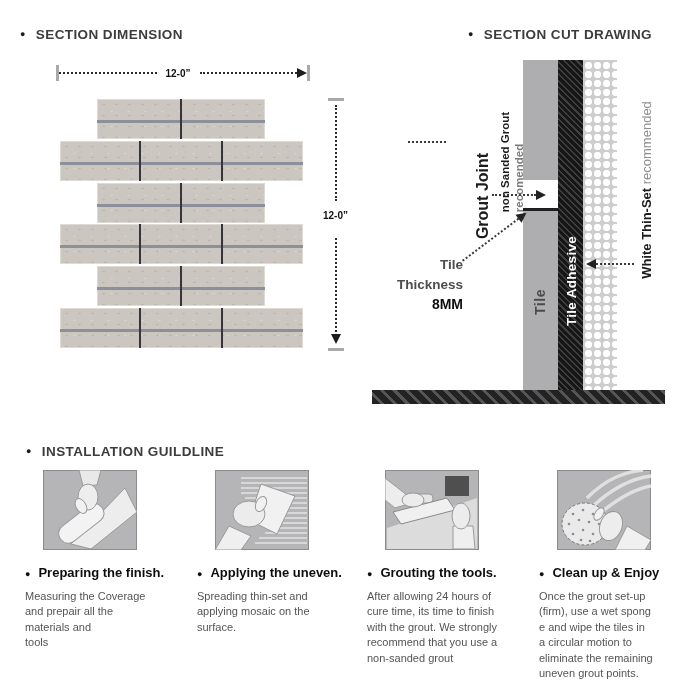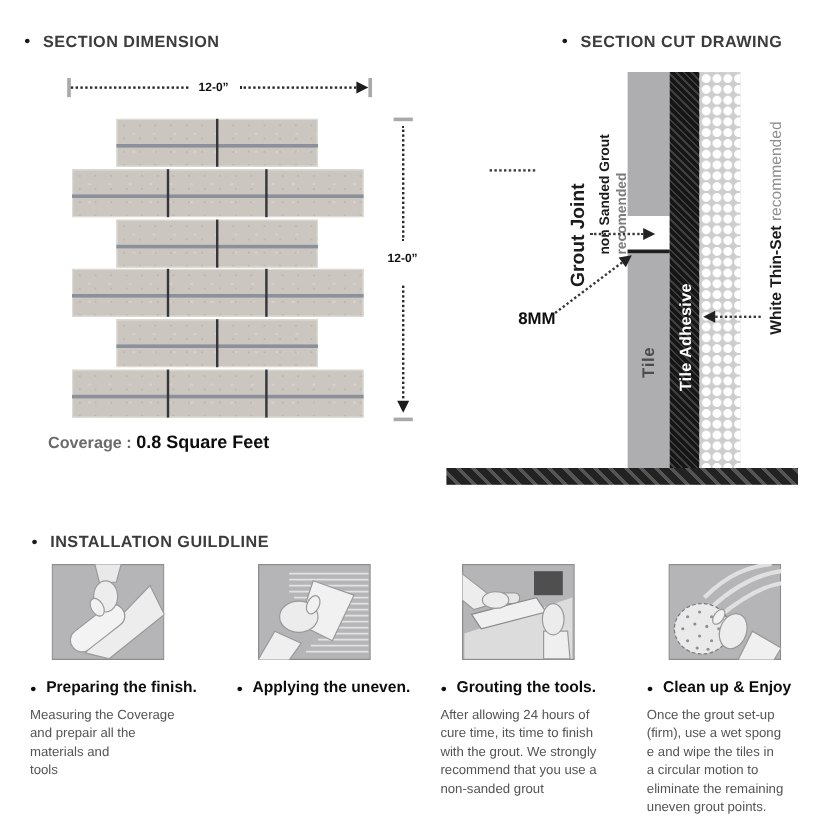--- a/index.html
+++ b/index.html
@@ -148,24 +148,20 @@
 
   <div class="vdim">
     <span class="tick-h" style="top:0;"></span>
     <span class="seg" style="top:7px; height:96px;"></span>
     <span class="dim-label" style="top:112px;">12-0”</span>
     <span class="seg" style="top:140px; height:94px;"></span>
     <span class="arr-down" style="top:236px;"></span>
     <span class="tick-h" style="top:250px;"></span>
   </div>
 
-  <div class="coverage">
-    <span class="lbl">Coverage :</span>
-    <span class="val">0.8 Square Feet</span>
-  </div>
 
   <div class="heading" style="left:468px; top:27px;">
     <span class="bullet">●</span>
     <span>SECTION CUT DRAWING</span>
   </div>
 
   <div class="col tile-upper"></div>
   <div class="col tile-lower"></div>
   <div class="col adhesive"></div>
   <div class="col thinset"></div>
@@ -175,20 +171,21 @@
   <div class="vlabel lbl-grout-joint">Grout Joint</div>
   <div class="vlabel lbl-grout-note">
     <span class="l1">non Sanded Grout</span>
     <span class="l2">recomended</span>
   </div>
   <div class="leader leader-grout">
     <span class="head-r"></span>
   </div>
 
   <div class="thickness">
+    <span class="t1">Tile Thickness</span>
     <span class="t2">8MM</span>
   </div>
   <div class="leader leader-thick">
     <span class="head-r"></span>
   </div>
 
   <div class="vlabel lbl-tile">Tile</div>
   <div class="vlabel lbl-adhesive">Tile Adhesive</div>
 
   <div class="vlabel lbl-thinset">
@@ -249,20 +246,23 @@
           <polygon points="46,14 80,26 62,64 34,50" fill="#f1f1f1" stroke="#999"></polygon>
           <polygon points="0,80 14,56 36,66 26,80" fill="#efefef" stroke="#999"></polygon>
           <ellipse cx="34" cy="44" rx="16" ry="13" fill="#ececec" stroke="#999"></ellipse>
           <ellipse cx="46" cy="34" rx="5" ry="8" transform="rotate(25 46 34)" fill="#f1f1f1" stroke="#999"></ellipse>
         </svg>
       </div>
       <div class="step-title">
         <span class="bullet">●</span>
         <span>Applying the uneven.</span>
       </div>
+      <div class="step-body">Spreading thin-set and
+applying mosaic on the
+surface.</div>
     </div>
 
     <div class="step s2">
       <div class="icon-box">
         <svg width="94" height="80" viewBox="0 0 94 80">
           <rect x="0.5" y="0.5" width="93" height="79" fill="#b5b5b7" stroke="#8c8c8c"></rect>
           <polygon points="2,58 92,28 92,79 2,79" fill="#dcdcdc"></polygon>
           <rect x="60" y="6" width="24" height="20" fill="#4f4f4f"></rect>
           <rect x="28" y="24" width="20" height="9" rx="4" fill="#e6e6e6" stroke="#999"></rect>
           <polygon points="8,42 62,28 70,40 16,54" fill="#f0f0f0" stroke="#8a8a8a"></polygon>

